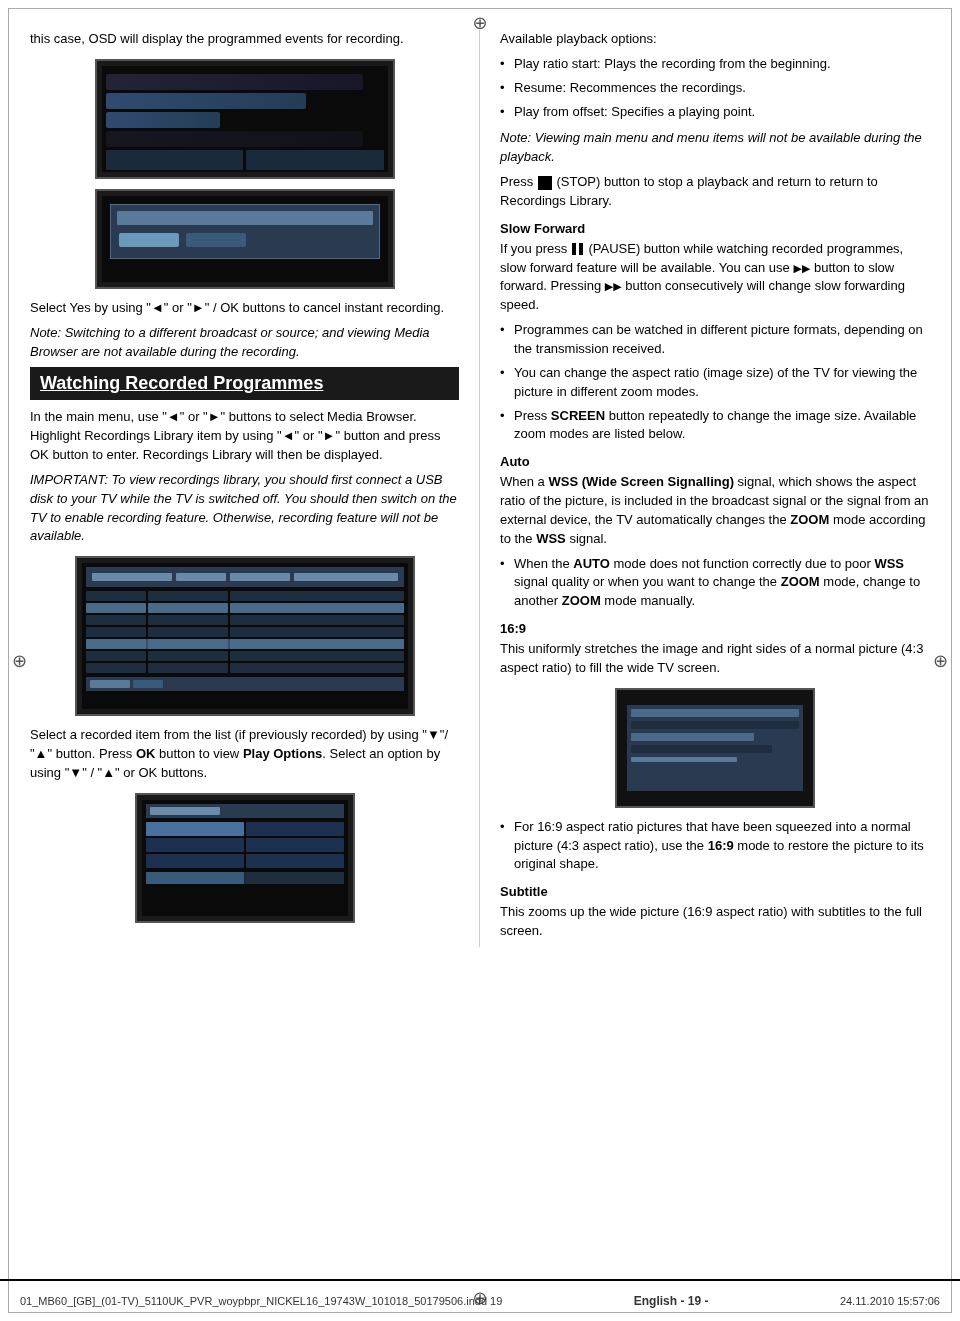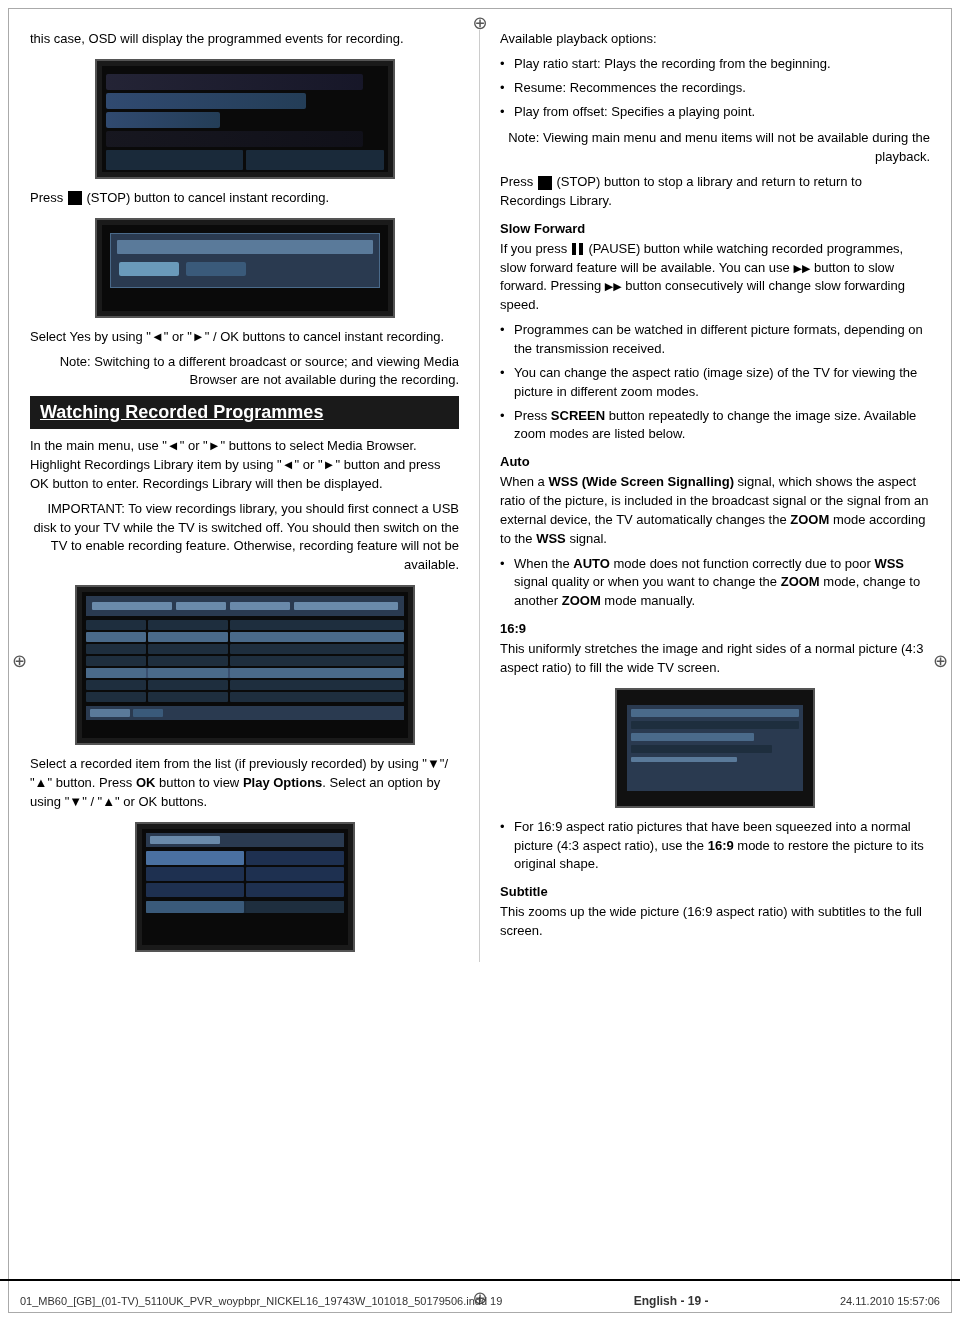--- a/index.html
+++ b/index.html
@@ -86,23 +86,23 @@
 
     .sub-heading {
       font-size: 13px;
       font-weight: bold;
       margin-top: 10px;
       margin-bottom: 4px;
       display: block;
     }
 
     .italic-note {
+      font-style: italic;
       margin-bottom: 6px;
       line-height: 1.45;
-      text-align: right;
     }
 
     .bold {
       font-weight: bold;
     }
 
     .small-caps {
       font-variant: small-caps;
       font-weight: bold;
     }
@@ -347,24 +347,20 @@
         <div class="tv-bar medium bright"></div>
         <div class="tv-bar narrow bright" style="width:40%;"></div>
         <div class="tv-bar wide" style="opacity:0.4;"></div>
         <div class="tv-row">
           <div class="tv-cell" style="height:20px;background:#1a2a3a;"></div>
           <div class="tv-cell" style="height:20px;background:#1a2a3a;"></div>
         </div>
       </div>
     </div>
 
-    <p>
-      Press <span class="symbol-btn"></span>
-      <span>(STOP) button to cancel instant recording.</span>
-    </p>
 
     <div class="tv-screenshot tv-screenshot-2 tv-ss2">
       <div class="tv-inner">
         <div class="tv-dialog">
           <div class="tv-dialog-title"></div>
           <div>
             <span class="tv-dialog-btn sel"></span>
             <span class="tv-dialog-btn"></span>
           </div>
         </div>
@@ -464,21 +460,21 @@
   <div class="right-col">
     <p>Available playback options:</p>
     <ul class="bullet-list">
       <li>Play ratio start: Plays the recording from the beginning.</li>
       <li>Resume: Recommences the recordings.</li>
       <li>Play from offset: Specifies a playing point.</li>
     </ul>
     <p class="italic-note">Note: Viewing main menu and menu items will not be available during the playback.</p>
     <p>
       Press <span class="symbol-btn"></span>
-      <span>(STOP) button to stop a library and return to return to Recordings Library.</span>
+      <span>(STOP) button to stop a playback and return to return to Recordings Library.</span>
     </p>
 
     <span class="sub-heading">Slow Forward</span>
     <p>
       If you press <span class="pause-icon"></span>
       (PAUSE) button while watching recorded programmes, slow forward feature will be available. You can use <span style="font-size:11px;">▶▶</span> button to slow forward. Pressing <span style="font-size:11px;">▶▶</span> button consecutively will change slow forwarding speed.
     </p>
 
 
     <ul class="bullet-list">

